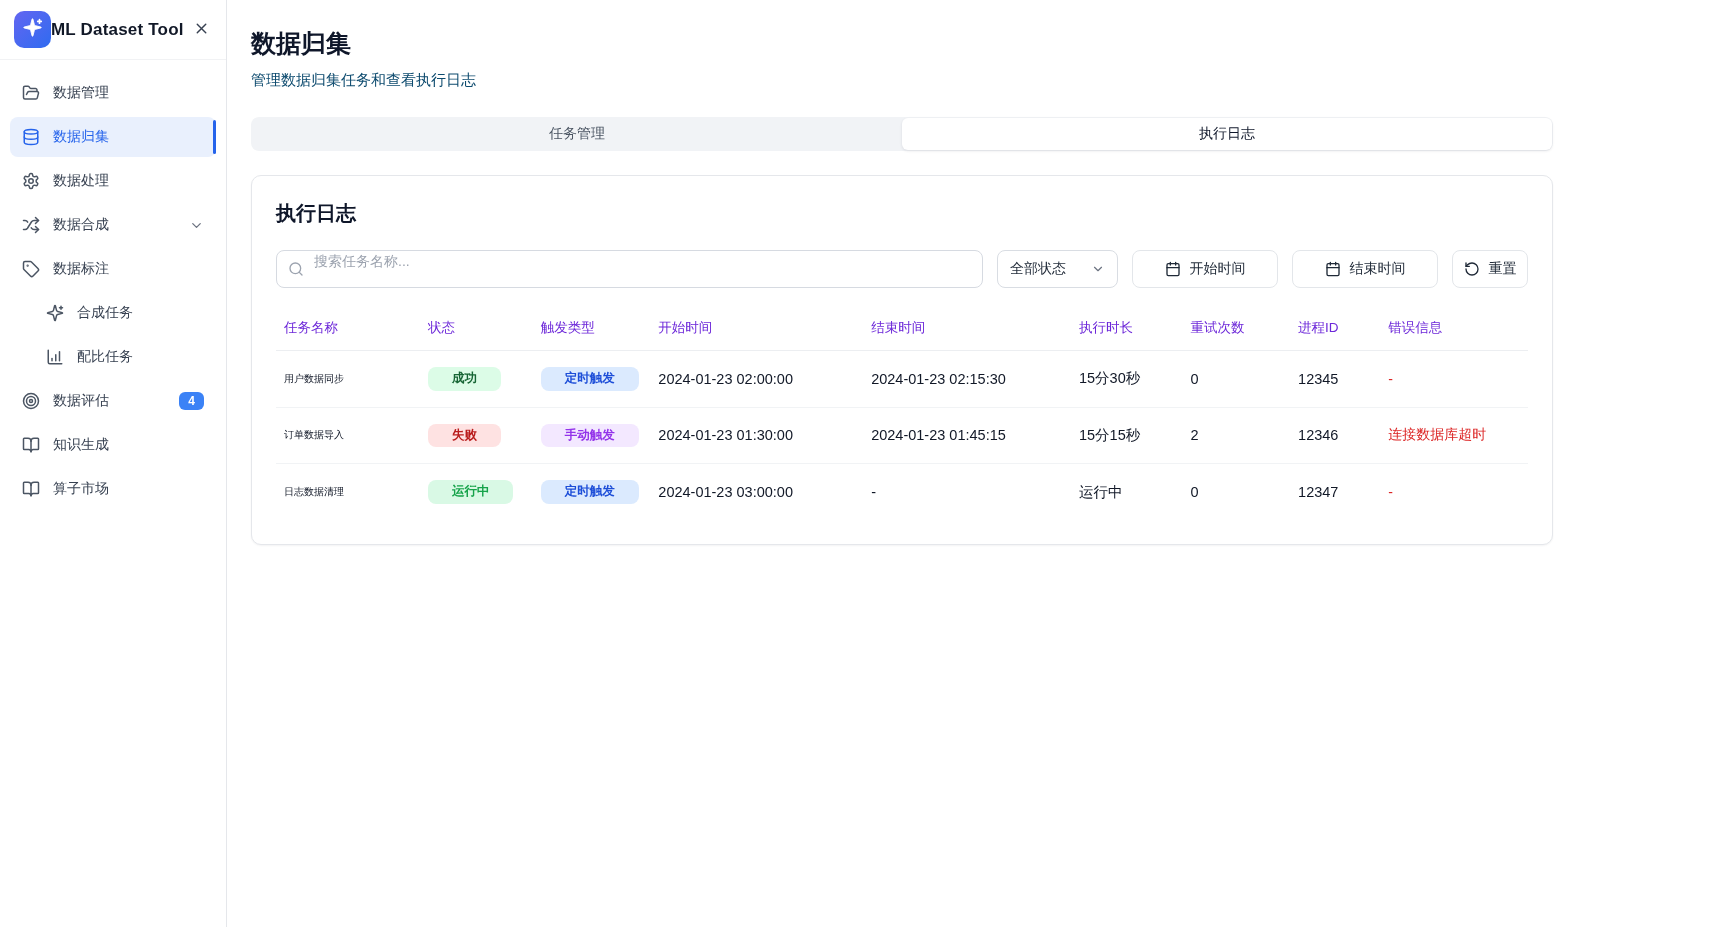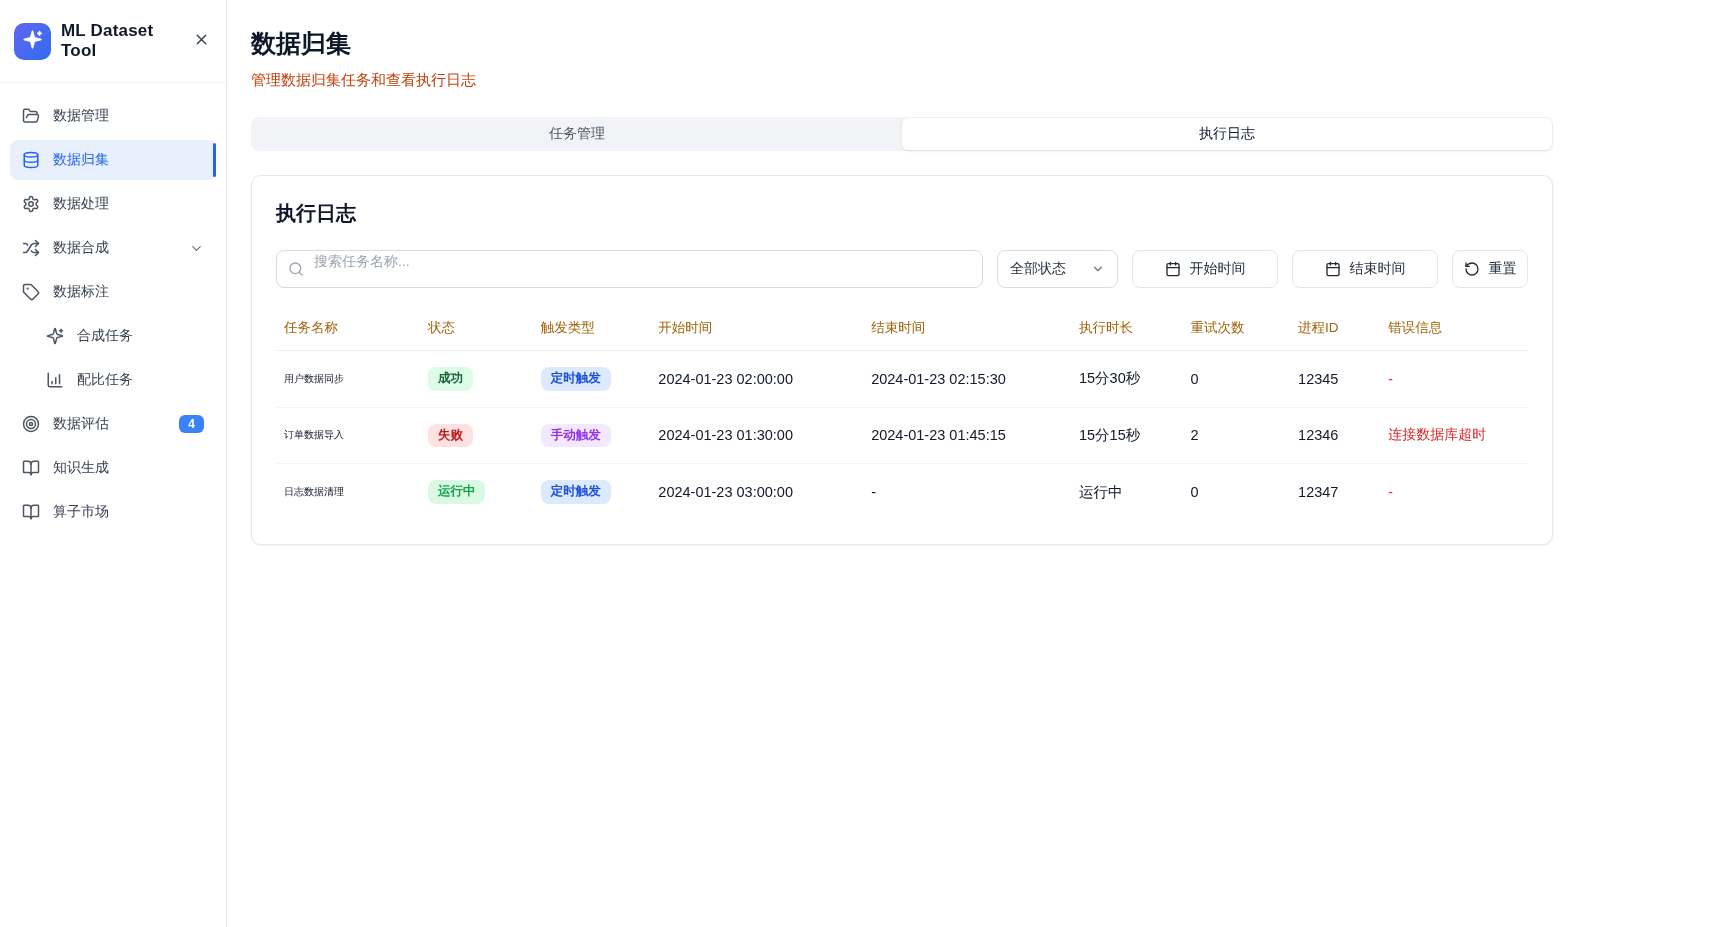--- a/index.html
+++ b/index.html
@@ -1,40 +1,40 @@
 <!DOCTYPE html>
 <html><head>
 <meta charset="utf-8">
 <style>
   * { box-sizing: border-box; margin: 0; padding: 0; }
   html, body { width: 1711px; height: 927px; background: #ffffff; font-family: "Liberation Sans", "DejaVu Sans", sans-serif; color: #111827; overflow: hidden; }
 
   
   .sidebar { position: absolute; left: 0; top: 0; bottom: 0; width: 227px; background: #fff; border-right: 1px solid #e5e7eb; }
-  .sidebar-header { height: 83px; display: flex; align-items: center; gap: 10px; padding: 0 14px 0 14px; border-bottom: 1px solid #f1f2f4; }
+  .sidebar-header { height: 60px; display: flex; align-items: center; padding: 0 14px 0 14px; border-bottom: 1px solid #f1f2f4; }
   .logo-box { width: 37px; height: 37px; border-radius: 10px; background: linear-gradient(135deg, #6366f1 0%, #2f6bf0 100%); display: flex; align-items: center; justify-content: center; flex: none; }
   .logo-box svg { width: 21px; height: 21px; }
   .app-title { flex: 1; font-size: 17px; font-weight: bold; color: #111827; letter-spacing: .2px; }
   .close-btn { background: none; border: none; color: #374151; display: flex; align-items: center; cursor: pointer; padding: 2px; }
   .close-btn svg { width: 17px; height: 17px; }
 
   .nav { padding: 13px 10px; display: flex; flex-direction: column; gap: 4px; }
   .nav-item { position: relative; height: 40px; display: flex; align-items: center; gap: 13px; padding: 0 12px; border-radius: 8px; font-size: 14px; color: #374151; cursor: pointer; }
   .nav-item .ic { width: 18px; height: 18px; color: #4b5563; flex: none; }
   .nav-item.active { background: #e9f0fd; color: #2563eb; }
   .nav-item.active .ic { color: #2563eb; }
   .nav-item.active::after { content: ""; position: absolute; right: 0; top: 3px; bottom: 3px; width: 3px; border-radius: 2px; background: #2563eb; }
   .nav-item .chev { width: 15px; height: 15px; color: #6b7280; margin-left: auto; }
   .nav-sub { padding-left: 36px; }
   .count-badge { margin-left: auto; background: #3b82f6; color: #fff; font-size: 12px; font-weight: bold; padding: 2px 9px; border-radius: 6px; line-height: 1.2; }
 
   
   .main { position: absolute; left: 227px; top: 0; right: 0; bottom: 0; padding: 27px 158px 0 24px; background: #fff; }
   .page-title { font-size: 25px; font-weight: bold; color: #0f172a; margin-bottom: 11px; }
-  .page-subtitle { font-size: 15px; color: #c2410c; margin-bottom: 27px; }
+  .page-subtitle { font-size: 15px; color: #0c4a6e; margin-bottom: 27px; }
 
   .tabs { height: 34px; background: #f1f3f6; border-radius: 8px; padding: 1px; display: grid; grid-template-columns: 1fr 1fr; margin-bottom: 24px; }
   .tab { display: flex; align-items: center; justify-content: center; font-size: 14px; color: #4b5563; border-radius: 6px; cursor: pointer; }
   .tab.active { background: #fff; color: #0f172a; box-shadow: 0 1px 3px rgba(15,23,42,.10); }
 
   .card { background: #fff; border: 1px solid #e5e7eb; border-radius: 10px; box-shadow: 0 1px 2px rgba(15,23,42,.05); padding: 24px; }
   .card-title { font-size: 20px; font-weight: bold; color: #0f172a; margin-bottom: 23px; }
 
   .filters { display: flex; gap: 14px; margin-bottom: 16px; }
   .search-box { flex: 1; position: relative; }
@@ -43,25 +43,25 @@
   .search-input::placeholder { color: #9ca3af; }
   .ctl { height: 38px; background: #fff; border: 1px solid #e3e6ea; border-radius: 8px; display: flex; align-items: center; justify-content: center; gap: 9px; font-size: 14px; color: #1f2937; cursor: pointer; font-family: inherit; }
   .select-ctl { width: 121px; justify-content: space-between; padding: 0 12px; border-color: #d9dde3; }
   .select-ctl .chev { width: 14px; height: 14px; color: #6b7280; }
   .date-ctl { width: 146px; }
   .date-ctl .ic, .reset-ctl .ic { width: 16px; height: 16px; color: #1f2937; }
   .reset-ctl { width: 76px; }
 
   
   table { width: 100%; border-collapse: collapse; }
-  th { text-align: left; font-size: 13.5px; font-weight: normal; color: #a16207; padding: 15px 8px 13px 8px; border-bottom: 1px solid #eceef1; white-space: nowrap; }
+  th { text-align: left; font-size: 13.5px; font-weight: normal; color: #6d28d9; padding: 15px 8px 13px 8px; border-bottom: 1px solid #eceef1; white-space: nowrap; }
   td { font-size: 14.5px; color: #111827; padding: 16px 8px; border-bottom: 1px solid #f1f3f5; white-space: nowrap; }
   tr:last-child td { border-bottom: none; }
   td.cell-name { font-weight: 500; font-size: 10px; }
-  .badge { display: inline-block; padding: 4px 10px; border-radius: 8px; font-size: 12.5px; font-weight: bold; line-height: 1.25; }
+  .badge { display: inline-block; padding: 4px 24px; border-radius: 8px; font-size: 12.5px; font-weight: bold; line-height: 1.25; }
   .badge[data-variant="success"] { background: #dcfce7; color: #166534; }
   .badge[data-variant="running"] { background: #d9f9e5; color: #16a34a; }
   .badge[data-variant="danger"]  { background: #fee2e2; color: #b91c1c; }
   .badge[data-variant="blue"]    { background: #dbeafe; color: #1d4ed8; }
   .badge[data-variant="purple"]  { background: #f3e8ff; color: #9333ea; }
   td.cell-error { color: #dc2626; font-size: 14px; }
 </style>
 </head>
 <body>
 

